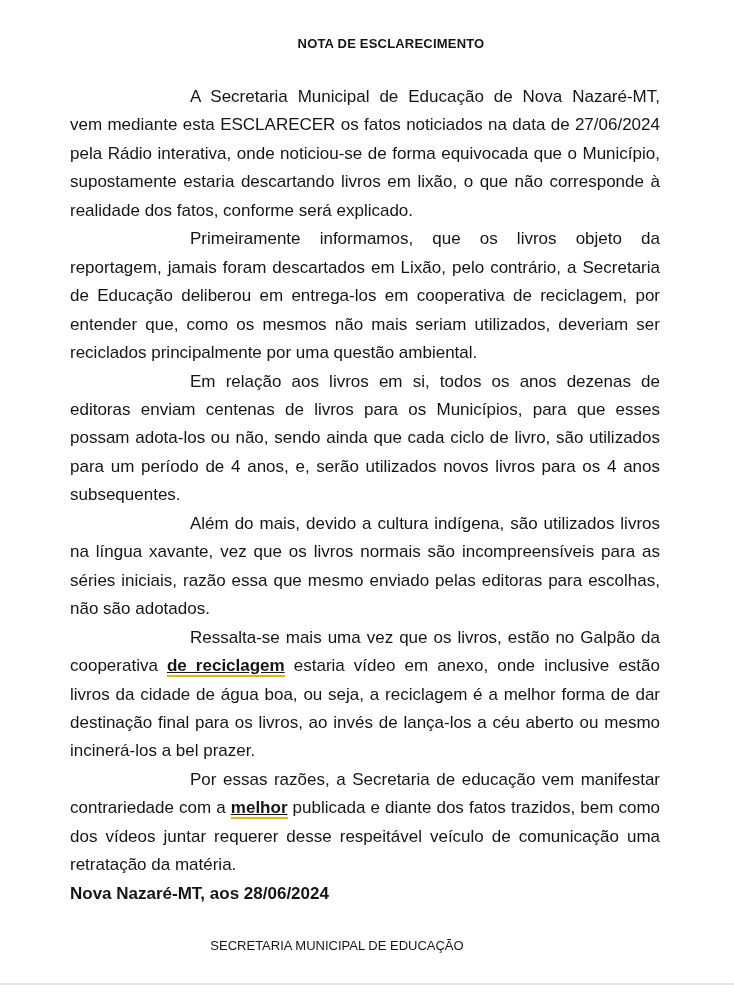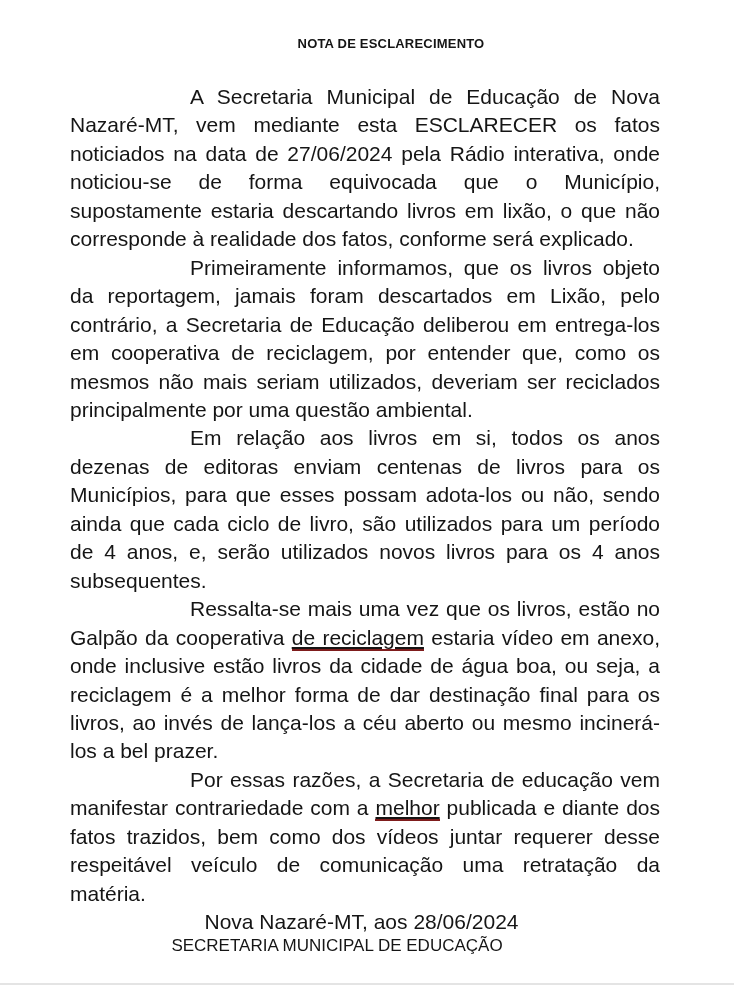--- a/index.html
+++ b/index.html
@@ -25,45 +25,47 @@
     text-align: center;
     font-size: 13px;
     font-weight: 700;
     letter-spacing: 0.2px;
   }
   .content {
     position: absolute;
     top: 83px;
     left: 70px;
     width: 590px;
-    font-size: 21px;
+    font-size: 17px;
     line-height: 28.45px;
     text-align: justify;
   }
   .content p {
     margin: 0;
     padding: 0;
     text-indent: 120px;
   }
   .content p.dateline {
-    text-align: center;
+    text-align: left;
     text-indent: 0;
     padding-right: 7px;
+    font-weight: bold;
   }
   .u {
     text-decoration: underline;
-    border-bottom: 2px solid #7f1d1d;
+    border-bottom: 2px solid #eab308;
+    font-weight: bold;
   }
   .footer {
     position: absolute;
     top: 932px;
     left: 0;
     right: 60px;
     text-align: center;
-    font-size: 17px;
+    font-size: 13px;
     line-height: 28px;
   }
   .bottom-rule {
     position: absolute;
     top: 983px;
     left: 0;
     width: 100%;
     height: 2px;
     background: #e4e4e4;
   }
@@ -76,20 +78,21 @@
   <h1 class="title">NOTA DE ESCLARECIMENTO</h1>
 
   <div class="content">
 
     <p>A Secretaria Municipal de Educação de Nova Nazaré-MT, vem mediante esta ESCLARECER os fatos noticiados na data de 27/06/2024 pela Rádio interativa, onde noticiou-se de forma equivocada que o Município, supostamente estaria descartando livros em lixão, o que não corresponde à realidade dos fatos, conforme será explicado.</p>
 
     <p>Primeiramente informamos, que os livros objeto da reportagem, jamais foram descartados em Lixão, pelo contrário, a Secretaria de Educação deliberou em entrega-los em cooperativa de reciclagem, por entender que, como os mesmos não mais seriam utilizados, deveriam ser reciclados principalmente por uma questão ambiental.</p>
 
     <p>Em relação aos livros em si, todos os anos dezenas de editoras enviam centenas de livros para os Municípios, para que esses possam adota-los ou não, sendo ainda que cada ciclo de livro, são utilizados para um período de 4 anos, e, serão utilizados novos livros para os 4 anos subsequentes.</p>
 
+    <p>Além do mais, devido a cultura indígena, são utilizados livros na língua xavante, vez que os livros normais são incompreensíveis para as séries iniciais, razão essa que mesmo enviado pelas editoras para escolhas, não são adotados.</p>
 
     <p><span>Ressalta-se mais uma vez que os livros, estão no Galpão da cooperativa </span><span class="u">de reciclagem</span><span> estaria vídeo em anexo, onde inclusive estão livros da cidade de água boa, ou seja, a reciclagem é a melhor forma de dar destinação final para os livros, ao invés de lança-los a céu aberto ou mesmo incinerá-los a bel prazer.</span></p>
 
     <p><span>Por essas razões, a Secretaria de educação vem manifestar contrariedade com a </span><span class="u">melhor</span><span> publicada e diante dos fatos trazidos, bem como dos vídeos juntar requerer desse respeitável veículo de comunicação uma retratação da matéria.</span></p>
 
     <p class="dateline">Nova Nazaré-MT, aos 28/06/2024</p>
 
   </div>
 
   <div class="footer">SECRETARIA MUNICIPAL DE EDUCAÇÃO</div>

